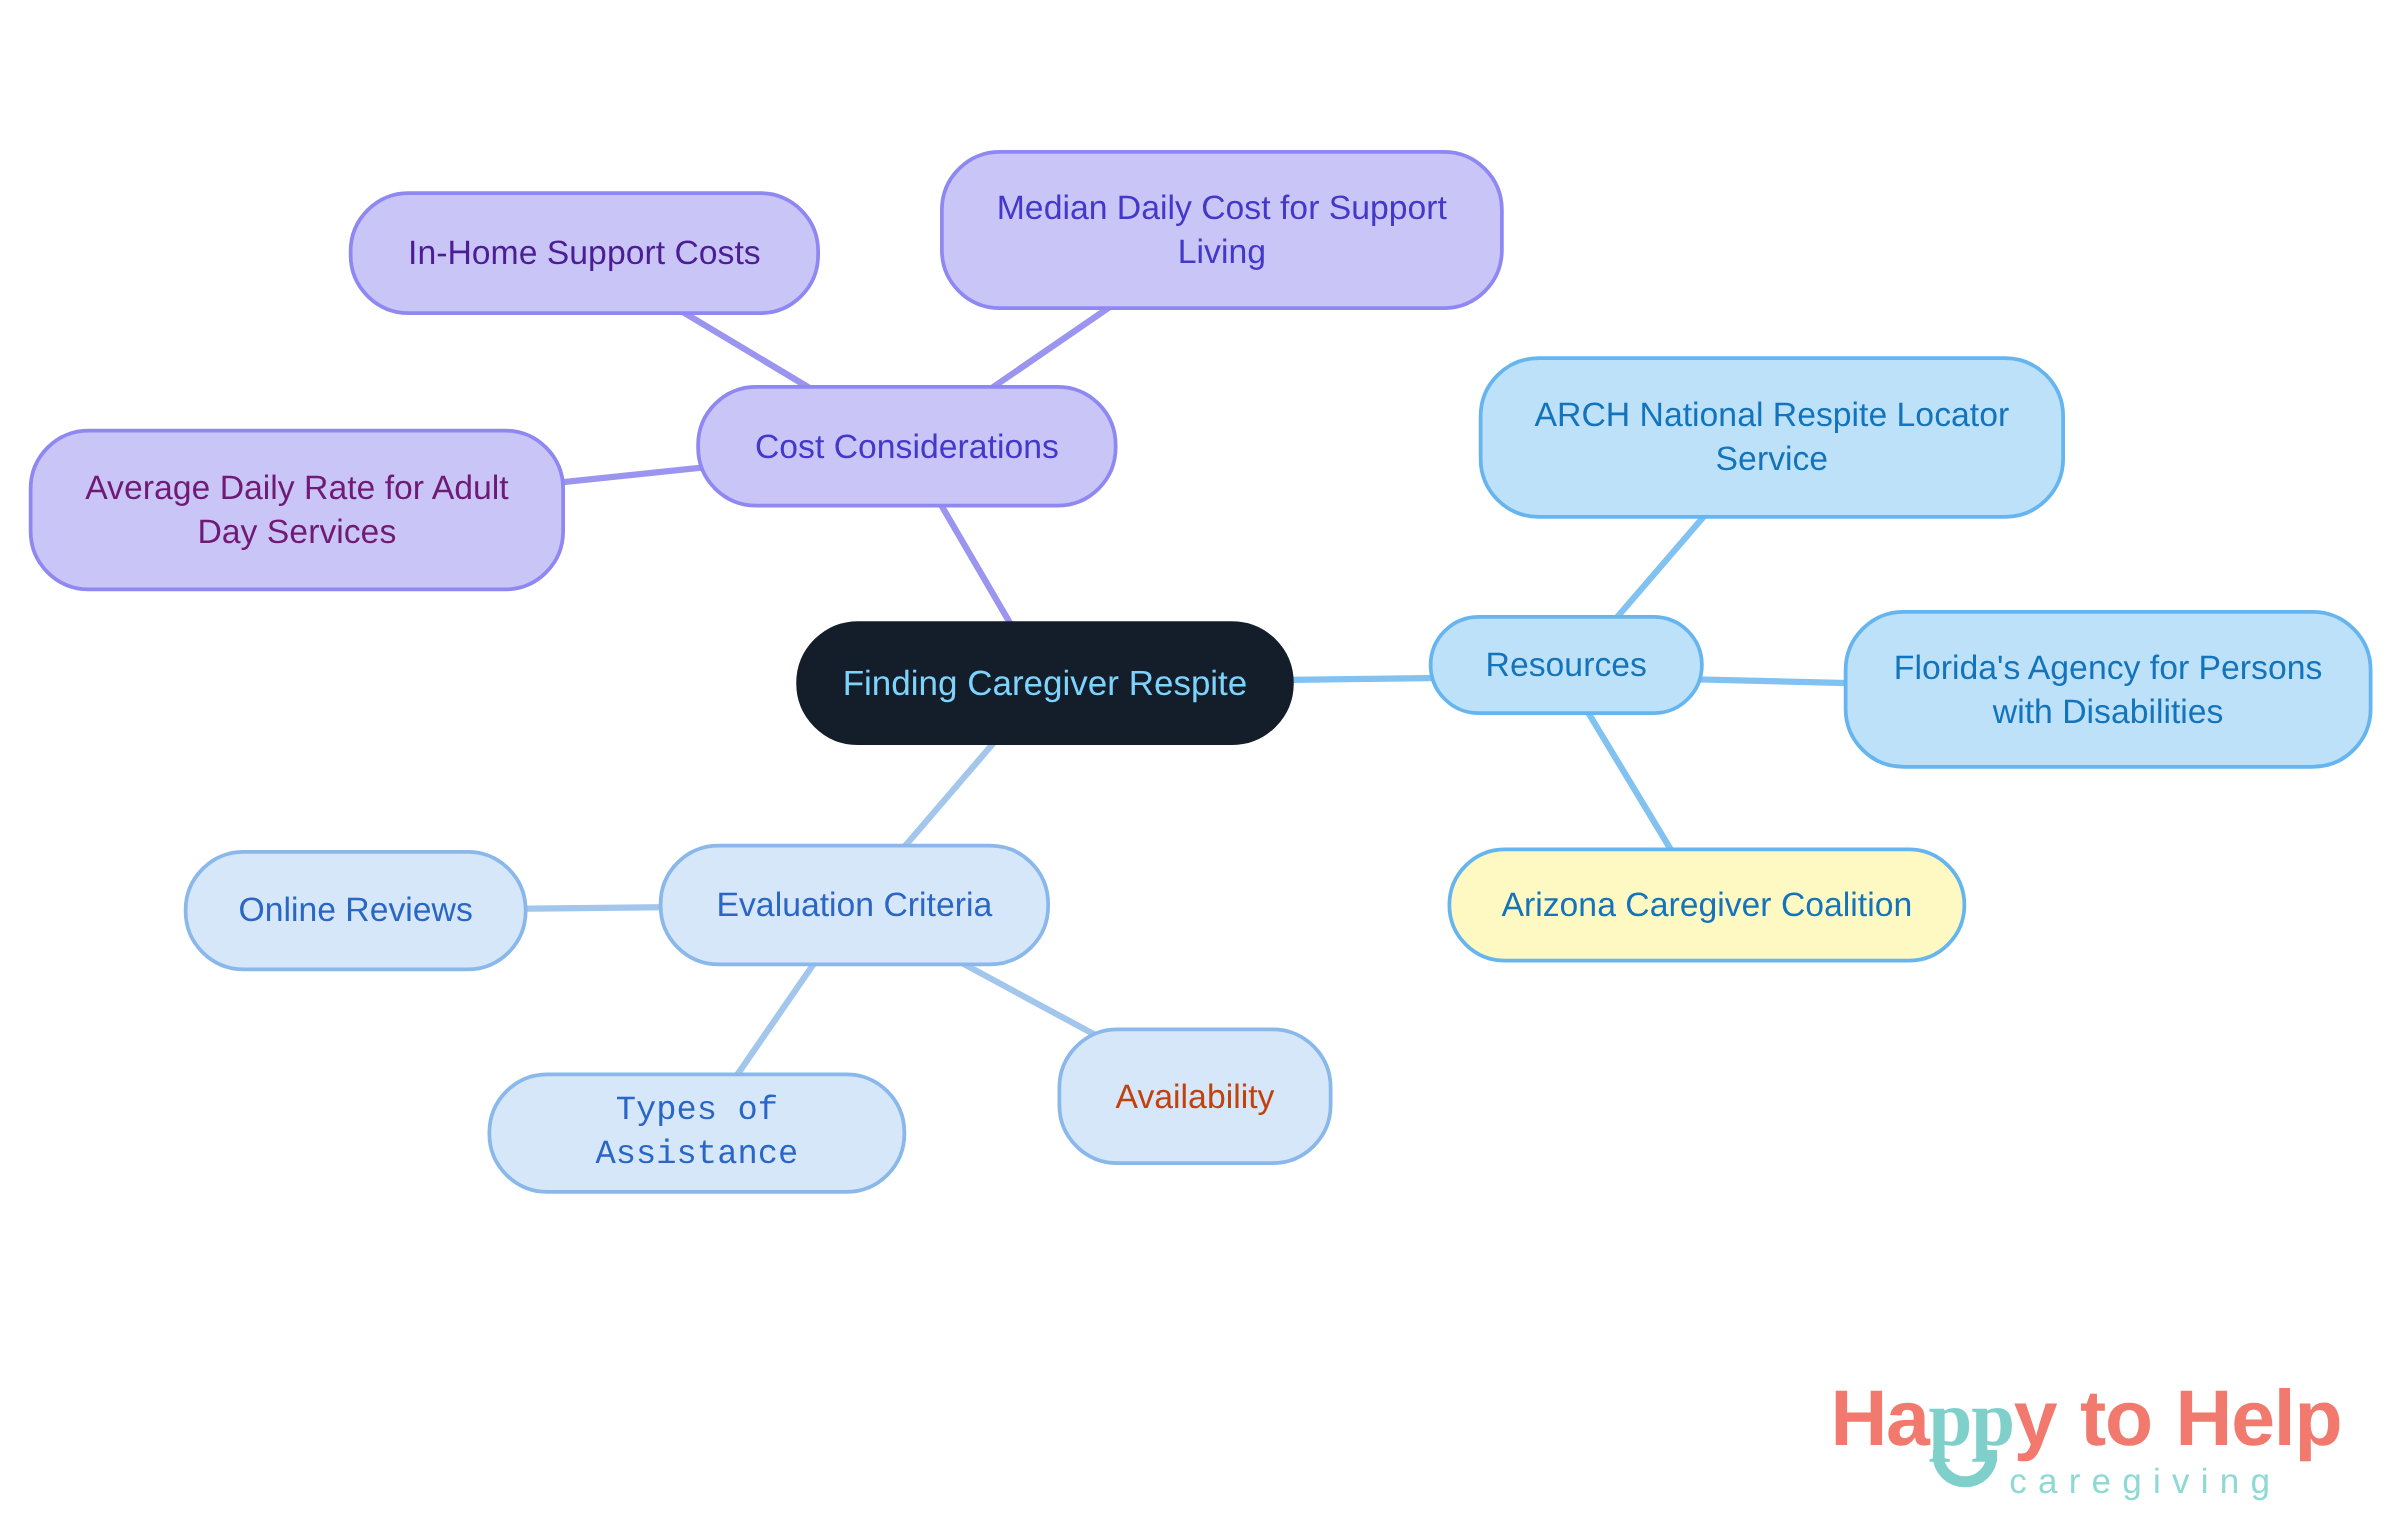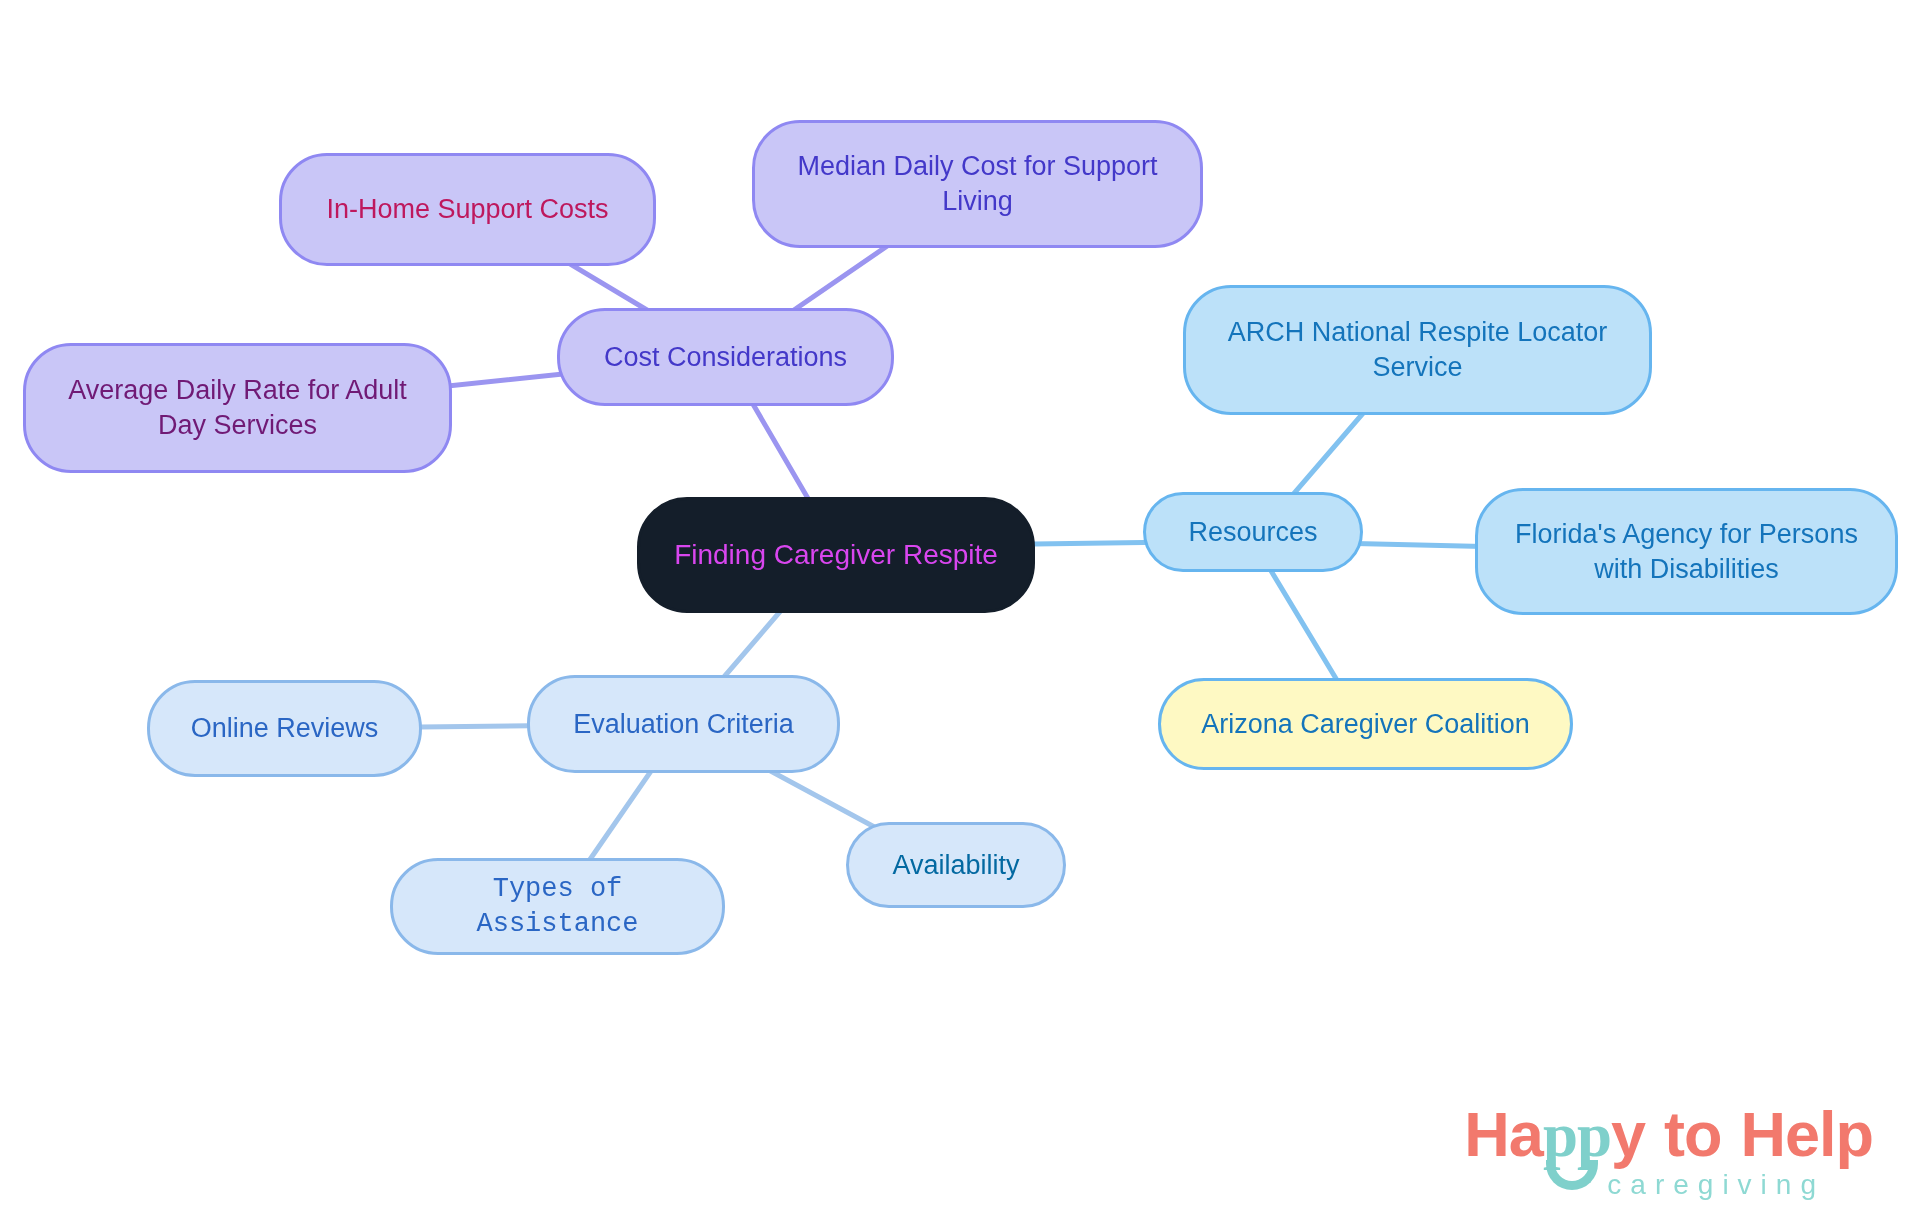--- a/index.html
+++ b/index.html
@@ -102,27 +102,27 @@
       <line x1="836" y1="546.5" x2="1253" y2="541" stroke="#82c2f0" stroke-width="5" stroke-linecap="round"></line>
       <line x1="1253" y1="541" x2="1417.5" y2="350" stroke="#82c2f0" stroke-width="5" stroke-linecap="round"></line>
       <line x1="1253" y1="541" x2="1686.5" y2="551.5" stroke="#82c2f0" stroke-width="5" stroke-linecap="round"></line>
       <line x1="1253" y1="541" x2="1365.5" y2="727.5" stroke="#82c2f0" stroke-width="5" stroke-linecap="round"></line>
       <line x1="836" y1="546.5" x2="683.5" y2="724" stroke="#a3c6ec" stroke-width="5" stroke-linecap="round"></line>
       <line x1="683.5" y1="724" x2="284.5" y2="728.5" stroke="#a3c6ec" stroke-width="5" stroke-linecap="round"></line>
       <line x1="683.5" y1="724" x2="557.5" y2="906.5" stroke="#a3c6ec" stroke-width="5" stroke-linecap="round"></line>
       <line x1="683.5" y1="724" x2="956" y2="871" stroke="#a3c6ec" stroke-width="5" stroke-linecap="round"></line>
     </svg>
   <div class="node-layer" id="nodes">
-      <div class="node central" style="left: 637px; top: 497px; width: 398px; height: 116px; background: rgb(20, 30, 42); border-color: rgb(20, 30, 42); color: #d946ef;">
+      <div class="node central" style="left: 637px; top: 497px; width: 398px; height: 99px; background: rgb(20, 30, 42); border-color: rgb(20, 30, 42); color: #7dd3fc;">
         <span>Finding Caregiver Respite</span>
       </div>
       <div class="node" style="left: 557px; top: 308px; width: 337px; height: 98px; background: rgb(201, 198, 247); border-color: rgb(143, 136, 242); color: rgb(67, 56, 201);">
         <span>Cost Considerations</span>
       </div>
-      <div class="node" style="left: 279px; top: 153px; width: 377px; height: 113px; background: rgb(201, 198, 247); border-color: rgb(143, 136, 242); color: #be185d;">
+      <div class="node" style="left: 279px; top: 153px; width: 377px; height: 99px; background: rgb(201, 198, 247); border-color: rgb(143, 136, 242); color: #4c1d95;">
         <span>In-Home Support Costs</span>
       </div>
       <div class="node" style="left: 752px; top: 120px; width: 451px; height: 128px; background: rgb(201, 198, 247); border-color: rgb(143, 136, 242); color: rgb(67, 56, 201);">
         <span>Median Daily Cost for Support Living</span>
       </div>
       <div class="node" style="left: 23px; top: 343px; width: 429px; height: 130px; background: rgb(201, 198, 247); border-color: rgb(143, 136, 242); color: #701a75;">
         <span>Average Daily Rate for Adult Day Services</span>
       </div>
       <div class="node" style="left: 1143px; top: 492px; width: 220px; height: 80px; background: rgb(188, 225, 249); border-color: rgb(102, 181, 239); color: rgb(20, 116, 187);">
         <span>Resources</span>
@@ -138,21 +138,21 @@
       </div>
       <div class="node" style="left: 527px; top: 675px; width: 313px; height: 98px; background: rgb(214, 231, 250); border-color: rgb(138, 184, 234); color: rgb(42, 102, 196);">
         <span>Evaluation Criteria</span>
       </div>
       <div class="node" style="left: 147px; top: 680px; width: 275px; height: 97px; background: rgb(214, 231, 250); border-color: rgb(138, 184, 234); color: rgb(42, 102, 196);">
         <span>Online Reviews</span>
       </div>
       <div class="node" style="left: 390px; top: 858px; width: 335px; height: 97px; background: rgb(214, 231, 250); border-color: rgb(138, 184, 234); color: rgb(42, 102, 196); font-family: Liberation Mono, monospace;">
         <span>Types of Assistance</span>
       </div>
-      <div class="node" style="left: 846px; top: 822px; width: 220px; height: 86px; background: rgb(214, 231, 250); border-color: rgb(138, 184, 234); color: #0369a1;">
+      <div class="node" style="left: 846px; top: 822px; width: 220px; height: 110px; background: rgb(214, 231, 250); border-color: rgb(138, 184, 234); color: #c2410c;">
         <span>Availability</span>
       </div>
     </div>
 
   <div class="logo">
     <div class="logo-main">
       <span class="seg coral" style="color: rgb(242, 121, 109);">Ha</span><span class="pp-wrap"><span class="seg teal" style="color: rgb(127, 208, 203);">pp</span><span class="smile" style="border-top: none; border-right-color: rgb(127, 208, 203); border-bottom-color: rgb(127, 208, 203); border-left-color: rgb(127, 208, 203);"></span></span><span class="seg coral" style="color: rgb(242, 121, 109);">y</span><span class="seg coral gap" style="color: rgb(242, 121, 109);">to</span><span class="seg coral gap" style="color: rgb(242, 121, 109);">Help</span>
     </div>
     <div class="logo-sub" style="color: rgb(142, 217, 211);">caregiving</div>
   </div>

